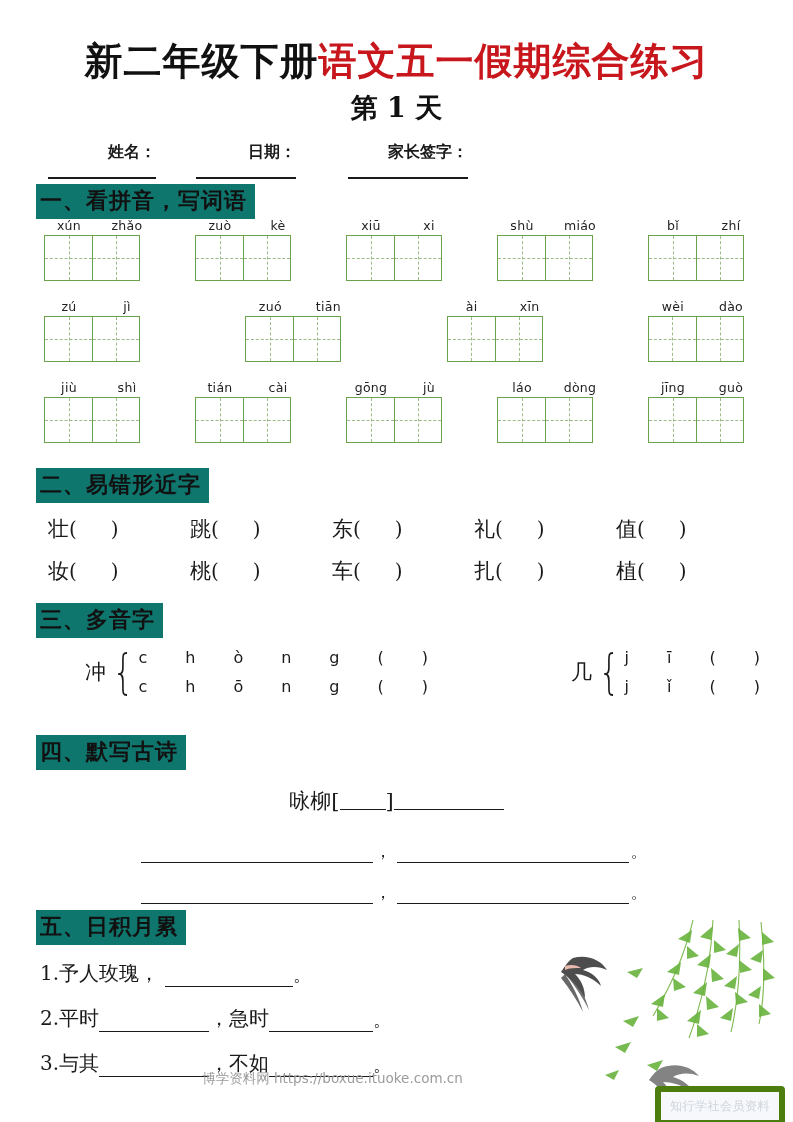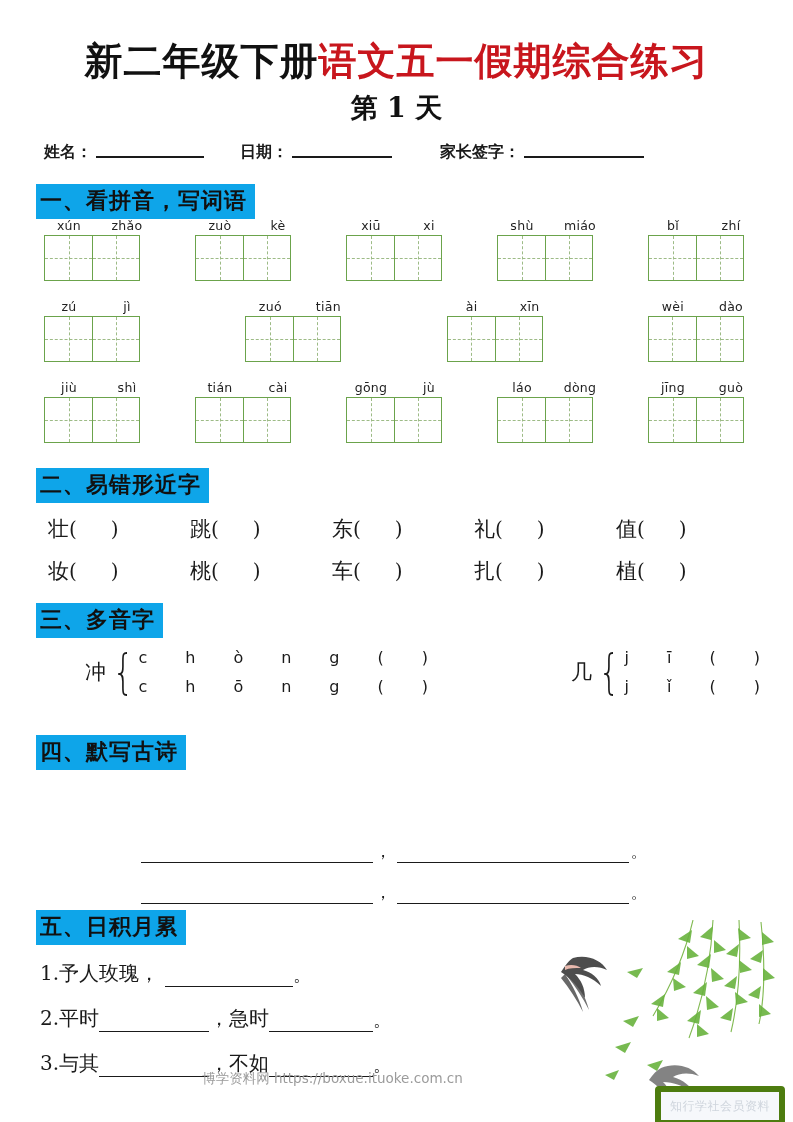--- a/index.html
+++ b/index.html
@@ -57,39 +57,39 @@
     position: absolute;
     top: 142px;
     left: 44px;
     width: 720px;
     display: flex;
     align-items: baseline;
     font-size: 16px;
     font-weight: bold;
     font-family: "DejaVu Serif", "Liberation Serif", serif;
   }
-  .info-item { display: flex; align-items: flex-start; white-space: nowrap; }
+  .info-item { display: flex; align-items: flex-end; white-space: nowrap; flex-direction: column; }
   .info-label { font-size: 16px; }
   .info-blank {
     display: inline-block;
     border-bottom: 2px solid #1a1a1a;
     height: 14px;
     margin-left: 4px;
   }
   .blank-name { width: 108px; }
   .blank-date { width: 100px; }
   .blank-sign { width: 120px; }
   .sp-1 { width: 36px; }
   .sp-2 { width: 48px; }
 
   
   .sec-head {
     position: absolute;
     left: 36px;
-    background: #0ea5e9;
+    background: #0f766e;
     padding: 2px 8px 3px 4px;
     font-family: "DejaVu Serif", "Liberation Serif", serif;
     font-size: 22px;
     font-weight: bold;
     color: #111111;
     letter-spacing: 1px;
     white-space: nowrap;
   }
 
   
@@ -526,20 +526,23 @@
       <span class="poly-base">几</span>
       <span class="poly-brace">{</span>
       <div class="poly-items">
         <div class="poly-line"><span class="pl-paren">jī(</span><span>)</span></div>
         <div class="poly-line"><span class="pl-paren">jǐ(</span><span>)</span></div>
       </div>
     </div>
   </div>
 
   <div class="sec-head" style="top:735px">四、默写古诗</div>
+  <div class="poem-title-line" style="top:787px">
+    <span>咏柳</span><span>[</span><span class="ul-short"></span><span>]</span><span class="ul-long"></span>
+  </div>
   <div class="poem-line" style="top:840px">
     <span class="poem-blank"></span>
       <span class="poem-punc">，</span>
       <span class="poem-blank"></span>
       <span class="poem-punc">。</span>
   </div>
   <div class="poem-line" style="top:881px">
     <span class="poem-blank"></span>
       <span class="poem-punc">，</span>
       <span class="poem-blank"></span>

